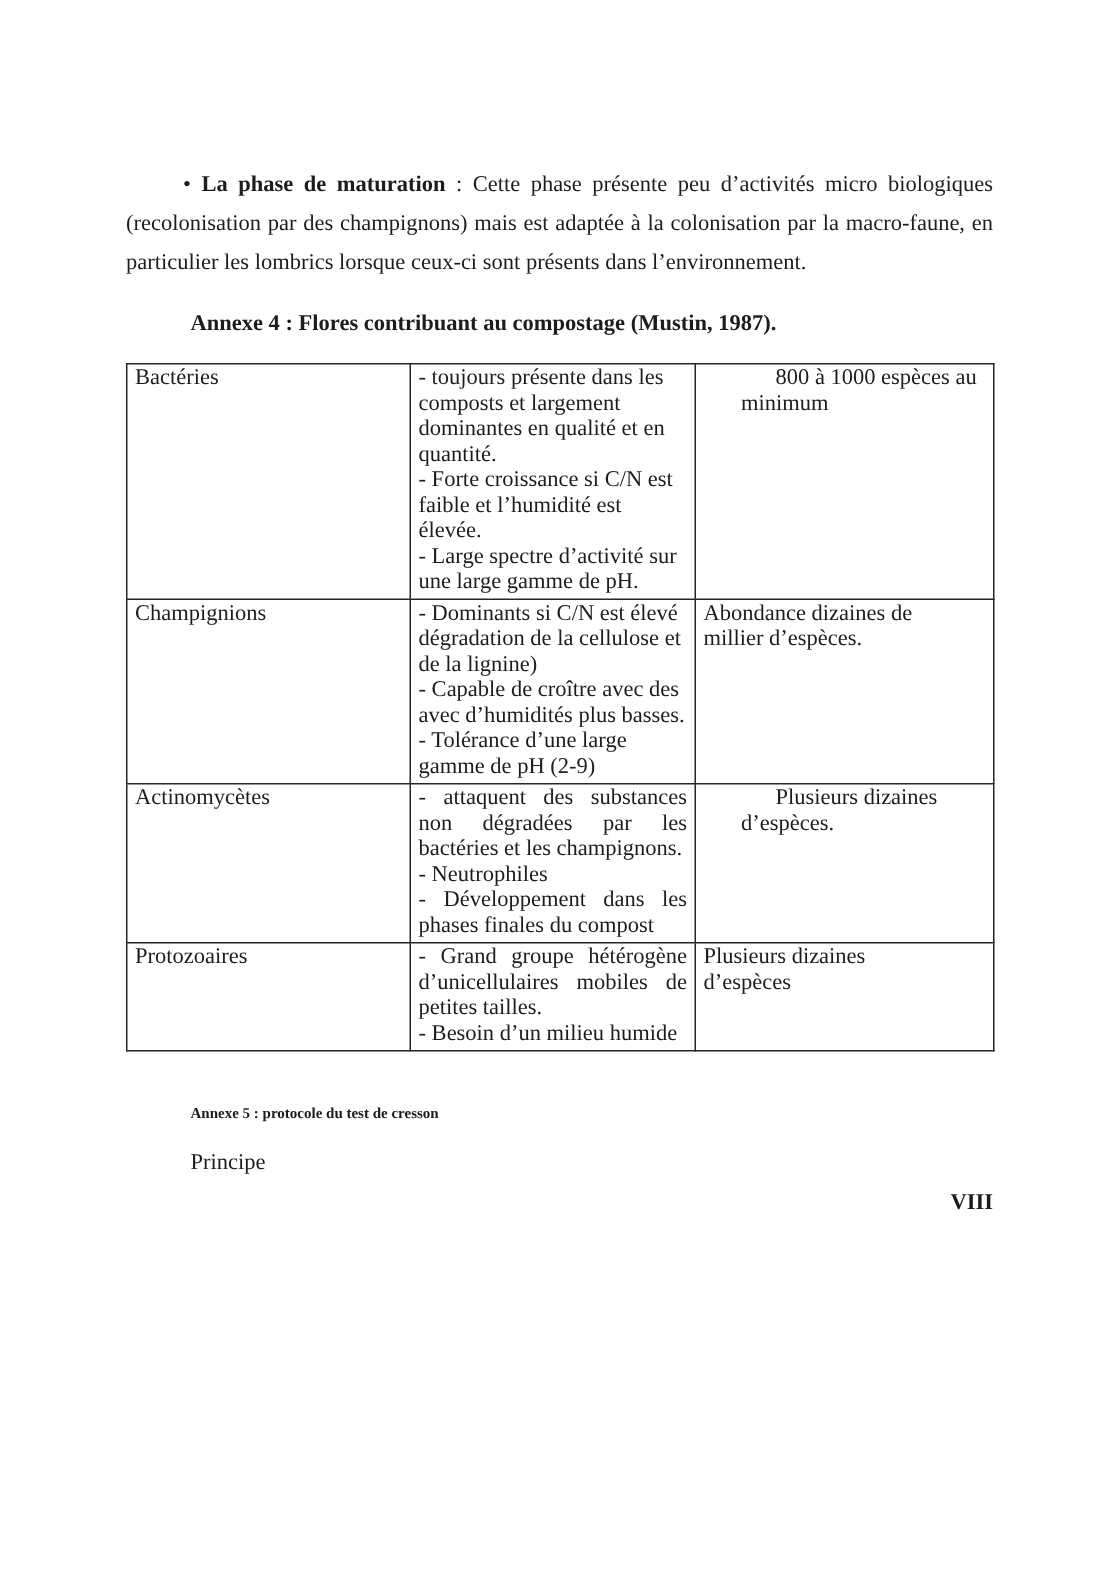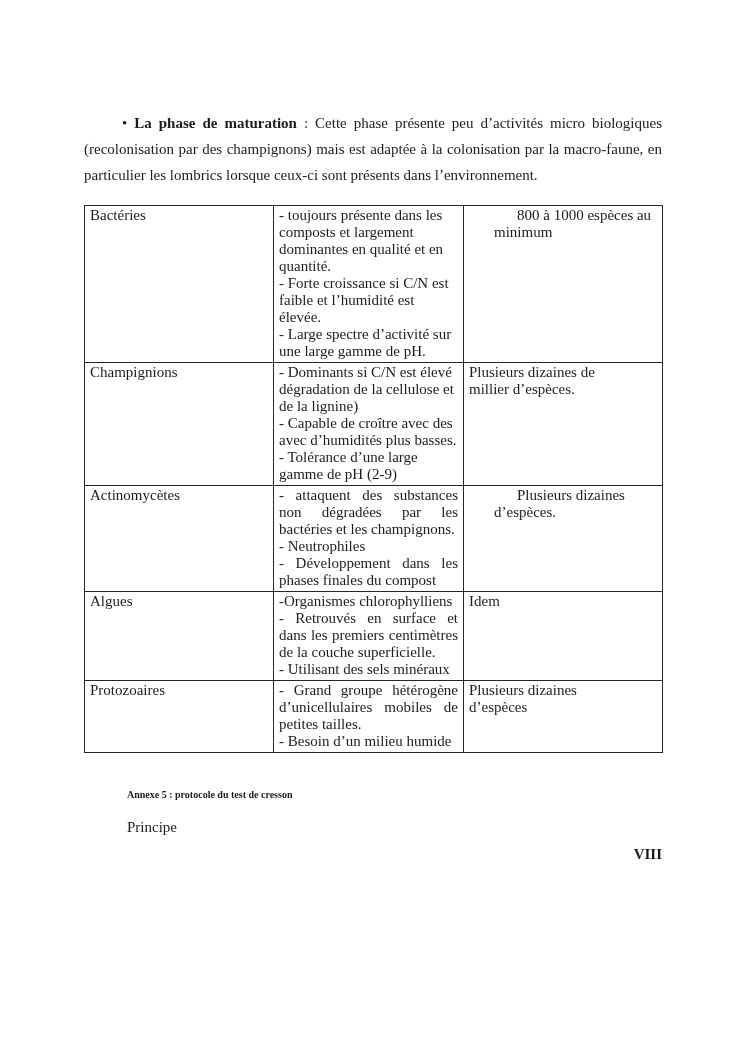--- a/index.html
+++ b/index.html
@@ -70,20 +70,21 @@
   .est-indent div + div { padding-left: 25px; }
 </style>
 </head>
 <body>
 
 <div class="page">
   <div class="content">
 
     <p class="intro"><span>•</span>&nbsp;<span class="lead">La phase de maturation</span><span> : Cette phase présente peu d’activités micro biologiques (recolonisation par des champignons) mais est adaptée à la colonisation par la macro-faune, en particulier les lombrics lorsque ceux-ci sont présents dans l’environnement.</span></p>
 
+    <h2 class="h-annexe h-annexe4" style="font-size:15px;">Annexe 4 : Flores contribuant au compostage (Mustin, 1987).</h2>
 
     <table class="flora">
       <colgroup>
           <col class="c1">
           <col class="c2">
           <col class="c3">
         </colgroup>
       <tbody>
 
       <tr>
@@ -100,49 +101,38 @@
       </tr>
 
       <tr>
         <td>Champignions</td>
         <td>
           <p>- Dominants si C/N est élevé dégradation de la cellulose et de la lignine)</p>
           <p>- Capable de croître avec des avec d’humidités plus basses.</p>
           <p>- Tolérance d’une large gamme de pH (2-9)</p>
         </td>
         <td>
-          <div>Plusieurs dizaines de</div>
+          <div>Abondance dizaines de</div>
           <div>millier d’espèces.</div>
         </td>
       </tr>
 
       <tr>
         <td>Actinomycètes</td>
         <td class="cell-just">
           <p>- attaquent des substances non dégradées par les bactéries et les champignons.</p>
           <p>- Neutrophiles</p>
           <p>- Développement dans les phases finales du compost</p>
         </td>
         <td class="est-indent">
           <div>Plusieurs dizaines</div>
           <div>d’espèces.</div>
         </td>
       </tr>
 
-      <tr>
-        <td>Algues</td>
-        <td class="cell-just">
-          <p>-Organismes chlorophylliens</p>
-          <p>- Retrouvés en surface et dans les premiers centimètres de la couche superficielle.</p>
-          <p>- Utilisant des sels minéraux</p>
-        </td>
-        <td>
-          <div>Idem</div>
-        </td>
-      </tr>
 
       <tr>
         <td>Protozoaires</td>
         <td class="cell-just">
           <p>- Grand groupe hétérogène d’unicellulaires mobiles de petites tailles.</p>
           <p>- Besoin d’un milieu humide</p>
         </td>
         <td>
           <div>Plusieurs dizaines</div>
           <div>d’espèces</div>

